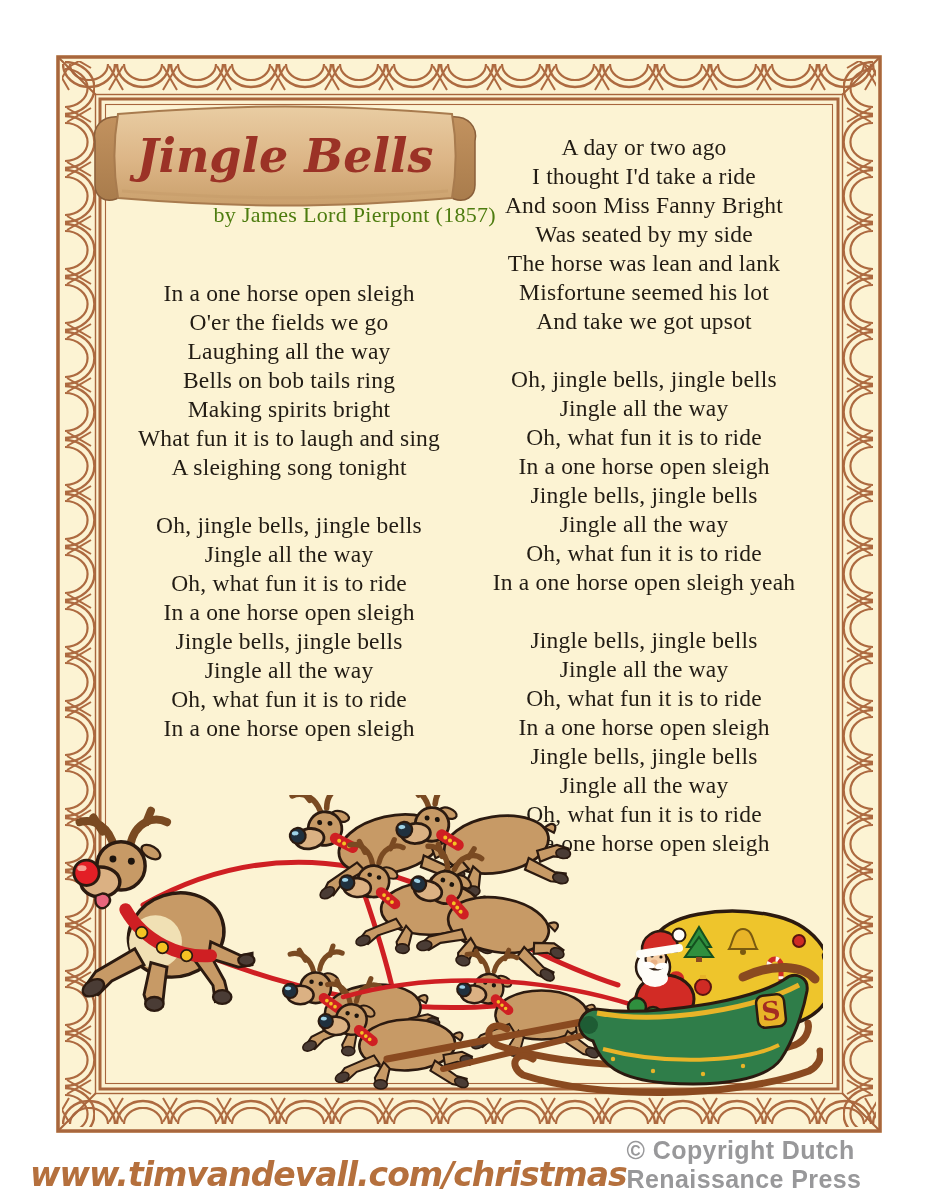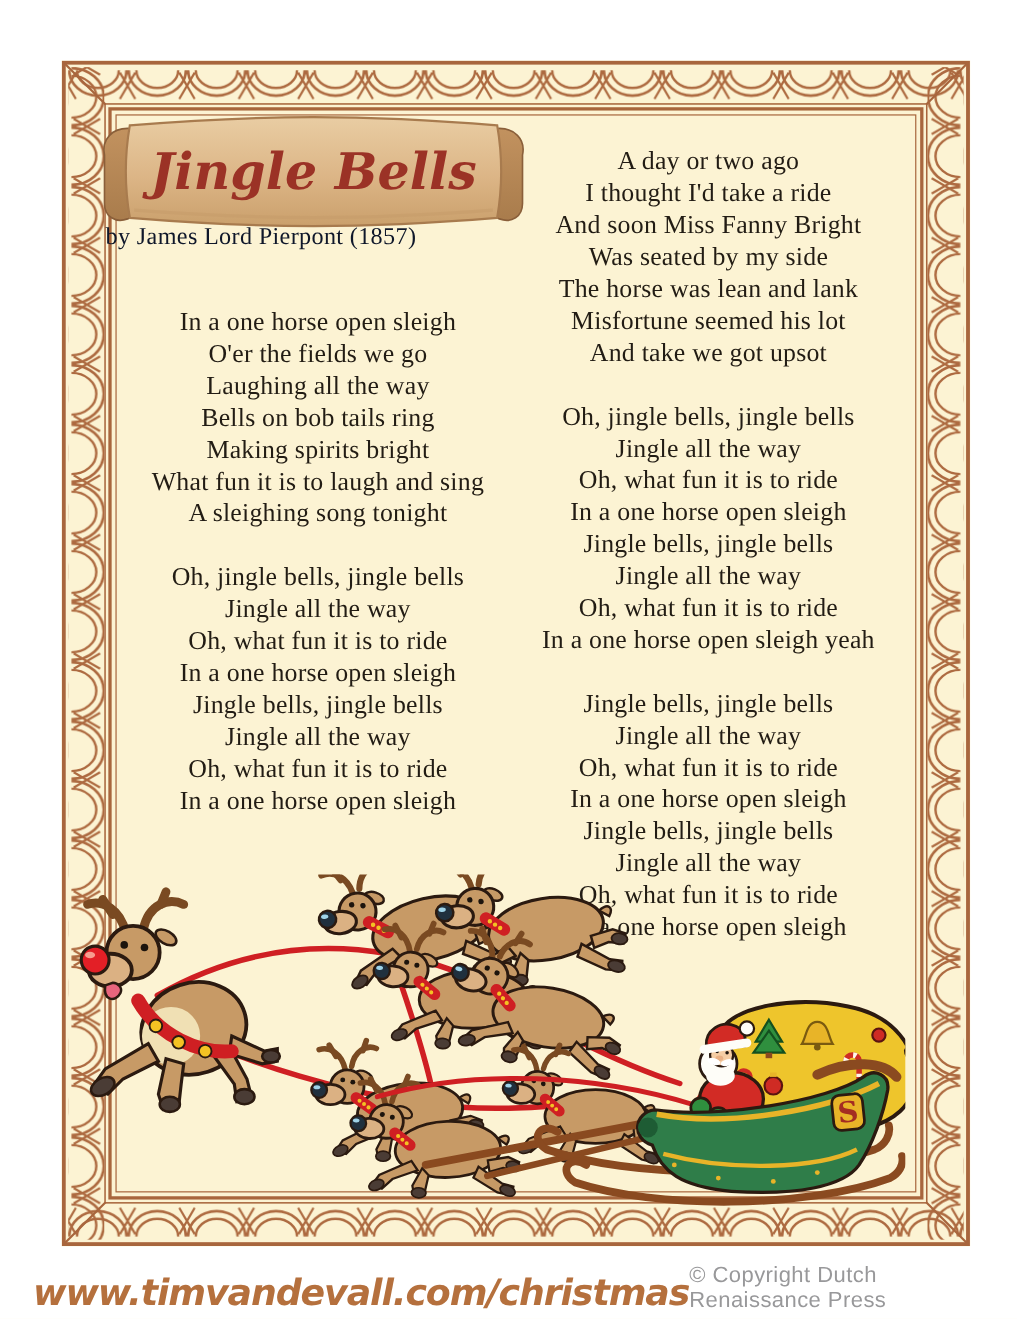--- a/index.html
+++ b/index.html
@@ -9,43 +9,44 @@
     font-family:"Liberation Serif",serif;
   }
   .sheet{
     position:absolute;left:56px;top:55px;width:826px;height:1078px;
     background:#fcf3d3;
   }
   .frame{position:absolute;left:0;top:0;width:826px;height:1078px;}
   .banner-wrap{position:absolute;left:34px;top:44px;width:390px;height:115px;text-decoration:underline;}
   .byline{
     position:absolute;left:40px;top:147px;width:400px;
-    font:22px/26px "Liberation Serif",serif;color:#0f172a;text-align:left;
+    font:22px/26px "Liberation Serif",serif;color:#4d7c0f;text-align:right;
     letter-spacing:.3px;
   }
   .col{position:absolute;}
   .col-left{left:33px;top:224px;width:400px;}
   .col-right{left:388px;top:78px;width:400px;}
   .stanza{margin-bottom:29px;}
   .lyric-line{
     font:23.5px/29px "Liberation Serif",serif;color:#221c14;
     text-align:center;letter-spacing:.2px;white-space:nowrap;
   }
   .scene{position:absolute;left:7px;top:740px;width:760px;height:310px;}
   .footer{
     position:absolute;left:30px;top:1142px;width:869px;height:52px;
     display:flex;justify-content:space-between;align-items:flex-end;
   }
   .url{
     font-family:"DejaVu Sans",sans-serif;font-style:italic;font-weight:bold;
     font-size:33px;color:#b5703d;letter-spacing:-1px;
   }
   .copyright{
-    font-family:"Liberation Sans",sans-serif;font-size:20px;color:#98989a;
+    font-family:"Liberation Sans",sans-serif;font-size:25px;color:#98989a;
     letter-spacing:.4px;
+    font-weight:bold;
   }
   .banner-title{
     font-family:"DejaVu Serif",serif;font-style:italic;font-weight:bold;
   }
 </style>
 </head>
 <body>
 
 <div class="sheet">
 

